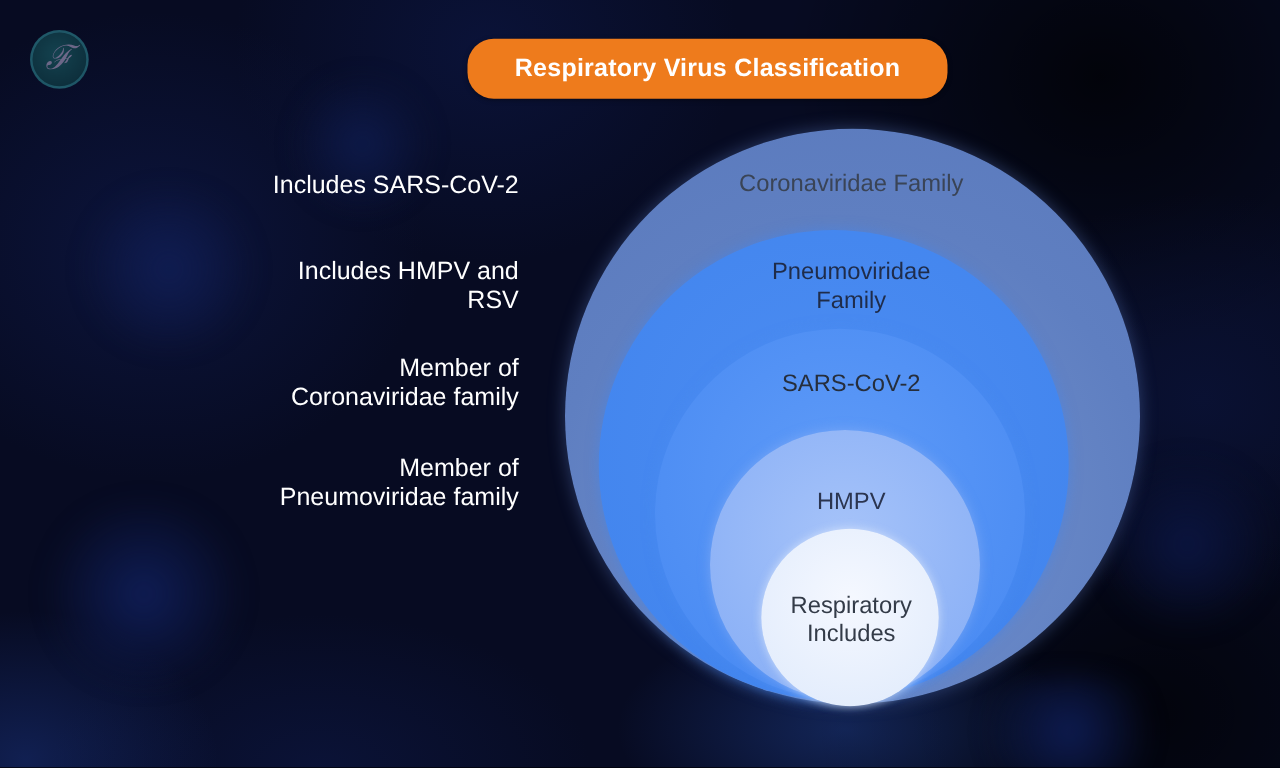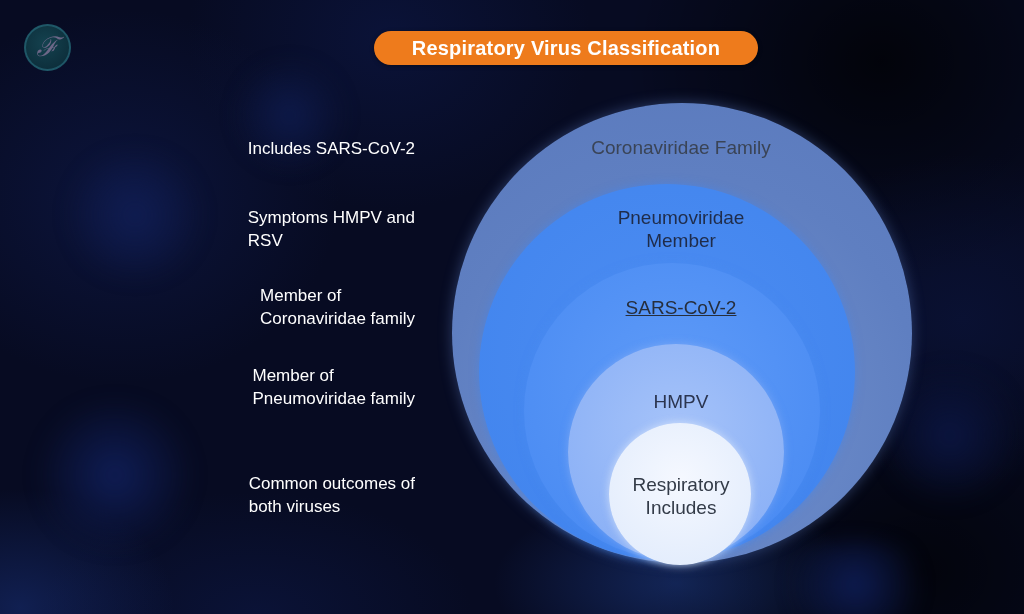--- a/index.html
+++ b/index.html
@@ -33,21 +33,21 @@
     box-sizing:border-box;
     display:flex;align-items:center;justify-content:center;
   }
   .logo .monogram{
     font-family:"DejaVu Serif","Liberation Serif",serif;
     font-style:italic;font-size:27px;line-height:1;
     color:#7c6f93;opacity:0.85;transform:translateY(-1px);
   }
 
   .title-pill{
-    position:absolute;left:374px;top:31px;width:384px;height:34px;
+    position:absolute;left:374px;top:31px;width:384px;height:48px;
     border-radius:21px;
     display:flex;align-items:center;justify-content:center;
     box-shadow:0 1px 4px rgba(0,0,0,0.4);
   }
   .title-pill span{
     color:#fff;font-size:20px;font-weight:bold;letter-spacing:0.2px;
   }
 
   .circle{position:absolute;border-radius:50%;}
   .c1{left:452px;top:103px;width:460px;height:460px;
@@ -66,28 +66,28 @@
       background:radial-gradient(circle at 50% 40%, #f5f8ff 0%, #e2ecfc 85%);
       box-shadow:0 0 8px 0 rgba(226,236,252,0.7);}
 
   .ring-label{
     position:absolute;left:681px;transform:translateX(-50%);
     text-align:center;white-space:pre-line;
     font-size:19px;line-height:23px;z-index:10;
   }
   .l1{top:136px;color:#3a4456;}
   .l2{top:206px;color:#1f2c4a;}
-  .l3{top:296px;color:#262e3c;text-decoration:underline;}
+  .l3{top:296px;color:#262e3c;}
   .l4{top:374px;color:#2b3550;margin-top:16px;}
   .l5{top:473px;color:#333b48;}
 
   .annot{
     position:absolute;right:609px;
-    white-space:pre-line;
-    color:#ffffff;font-size:17px;line-height:23px;z-index:10;
+    text-align:right;white-space:pre-line;
+    color:#ffffff;font-size:20px;line-height:23px;z-index:10;
   }
   .a1{top:137px;}
   .a2{top:206px;}
   .a3{top:284px;}
   .a4{top:364px;}
   .a5{top:472px;}
 </style>
 </head>
 <body>
 
@@ -108,29 +108,27 @@
   </div>
 
   <div class="circle c1"></div>
   <div class="circle c2"></div>
   <div class="circle c3"></div>
   <div class="circle c4"></div>
   <div class="circle c5"></div>
 
   <div class="ring-label l1">Coronaviridae Family</div>
   <div class="ring-label l2">Pneumoviridae
-Member</div>
+Family</div>
   <div class="ring-label l3">SARS-CoV-2</div>
   <div class="ring-label l4">HMPV</div>
   <div class="ring-label l5">Respiratory
 Includes</div>
 
   <div class="annot a1">Includes SARS-CoV-2</div>
-  <div class="annot a2">Symptoms HMPV and
+  <div class="annot a2">Includes HMPV and
 RSV</div>
   <div class="annot a3">Member of
 Coronaviridae family</div>
   <div class="annot a4">Member of
 Pneumoviridae family</div>
-  <div class="annot a5">Common outcomes of
-both viruses</div>
 
 </div>
 
 </body></html>

